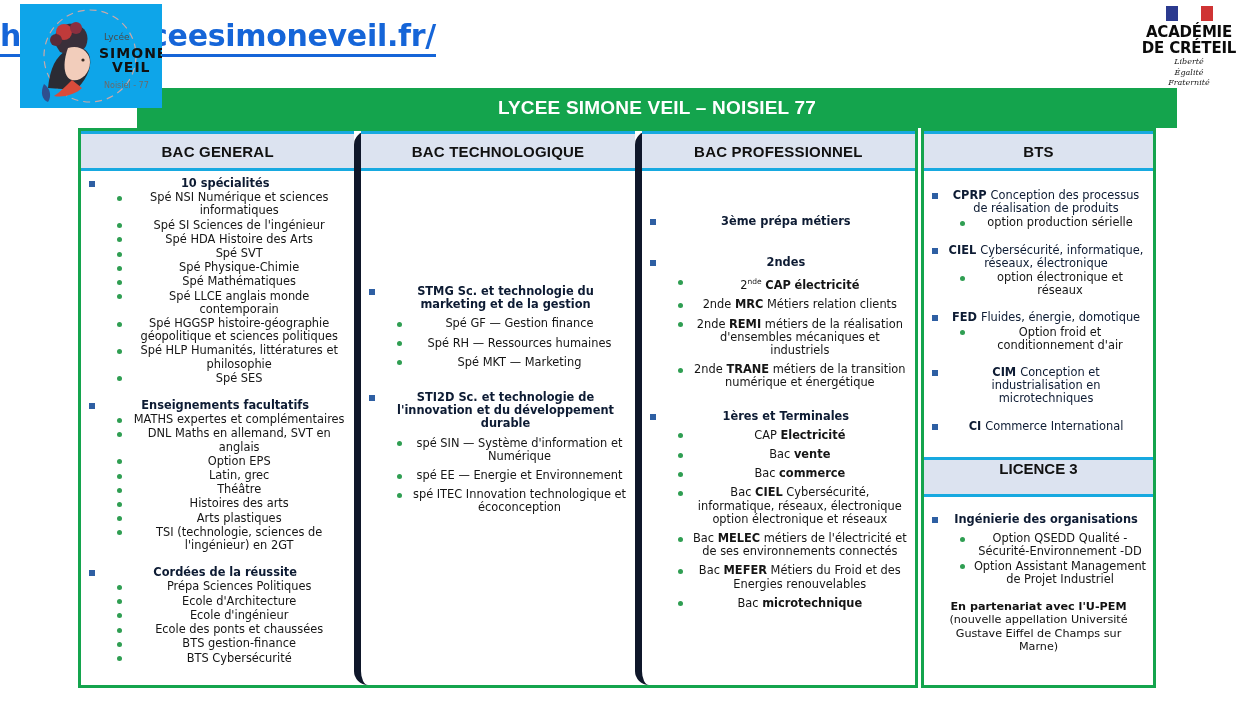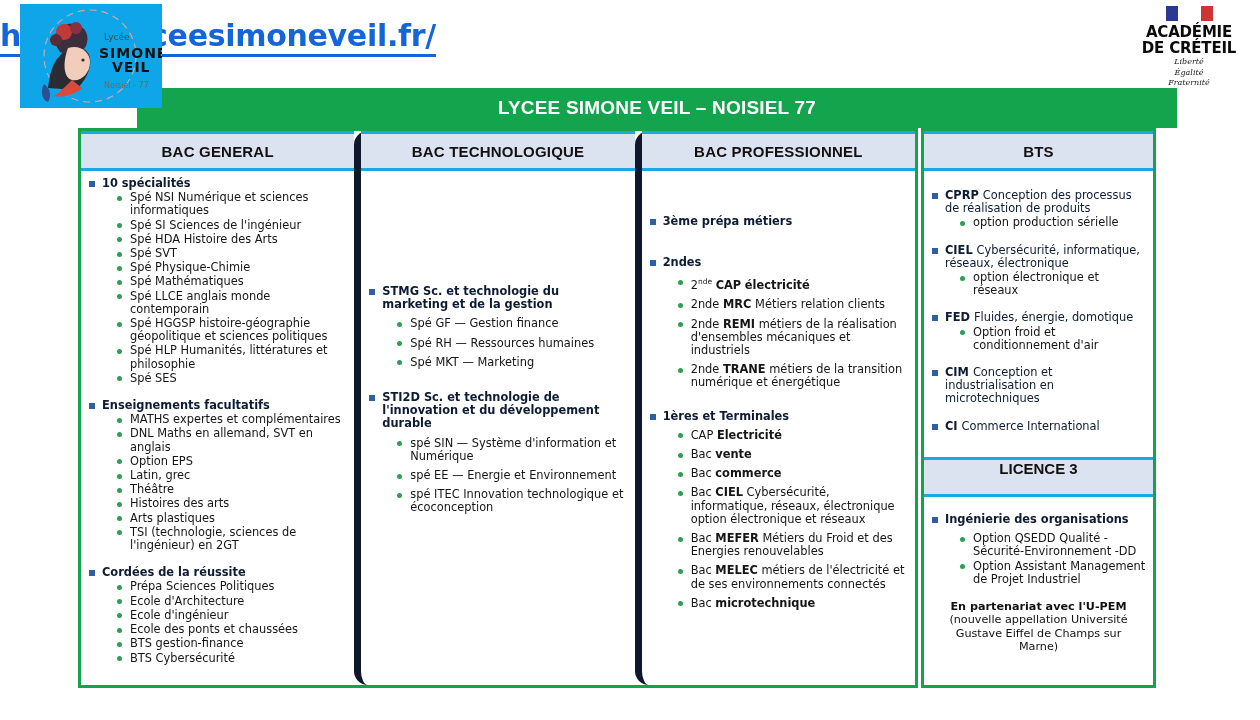--- a/index.html
+++ b/index.html
@@ -87,21 +87,21 @@
   }
   .colhead span{
     font-family:"Liberation Sans", sans-serif;
     font-weight:700;font-size:15px;color:#111;letter-spacing:0.2px;
   }
   .colbody{
     flex:1 1 auto;padding:6px 6px 4px 6px;overflow:hidden;
   }
 
   
-  ul{list-style:none;margin:0;padding:0;}
+  ul{list-style:none;margin:0;padding:0;text-align:center;}
   .lvl1{margin:0;}
   .lvl1 > li{
     position:relative;padding-left:15px;margin-bottom:1px;
     font-weight:700;font-size:11.4px;line-height:13.2px;color:#0d1b33;
   }
   .lvl1 > li::before{
     content:"";position:absolute;left:2px;top:4px;
     width:6px;height:6px;background:#2e5fa3;
   }
   .lvl1 > li > .hdr{font-weight:700;}
@@ -283,22 +283,22 @@
               <li class="sp-item">2nde <b>TRANE</b> métiers de la transition numérique et énergétique</li>
             </ul>
           </li>
           <li style="margin-top:20px">
             <span class="hdr">1ères et Terminales</span>
             <ul class="lvl2">
               <li class="sp-item">CAP <b>Electricité</b></li>
               <li class="sp-item">Bac <b>vente</b></li>
               <li class="sp-item">Bac <b>commerce</b></li>
               <li class="sp-item">Bac <b>CIEL</b> Cybersécurité, informatique, réseaux, électronique option électronique et réseaux</li>
+              <li class="sp-item">Bac <b>MELEC</b> métiers de l'électricité et de ses environnements connectés</li>
               <li class="sp-item">Bac <b>MEFER</b> Métiers du Froid et des Energies renouvelables</li>
-              <li class="sp-item">Bac <b>MELEC</b> métiers de l'électricité et de ses environnements connectés</li>
               <li class="sp-item">Bac <b>microtechnique</b></li>
             </ul>
           </li>
         </ul>
       </div>
     </div>
   </div>
 
   <div class="group-right">
     <div class="colhead">

